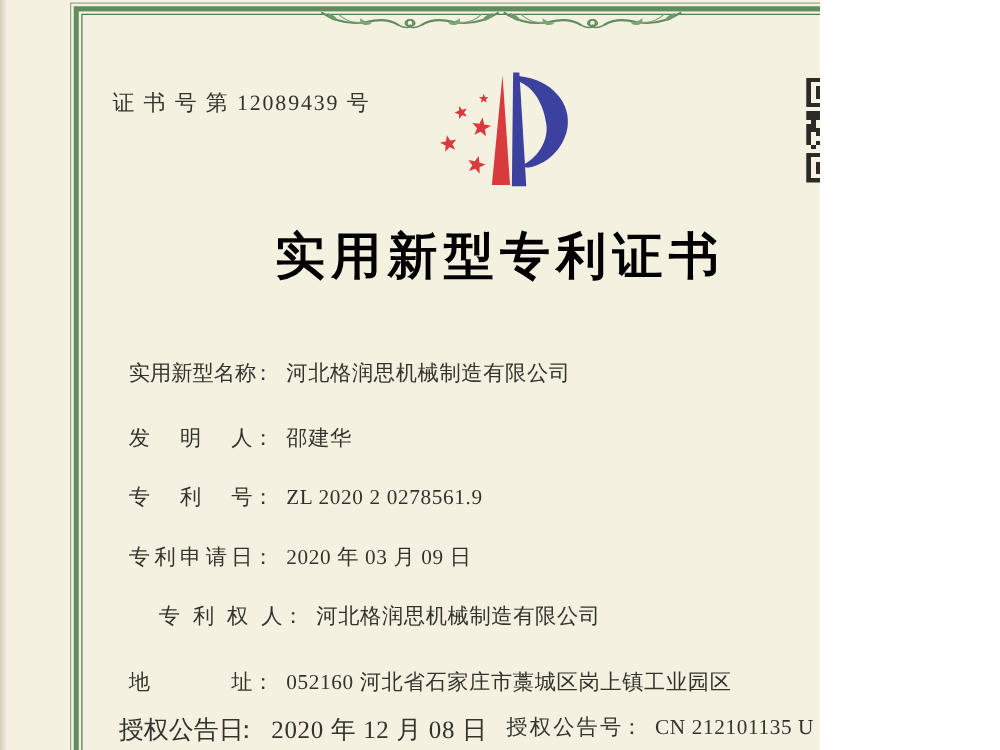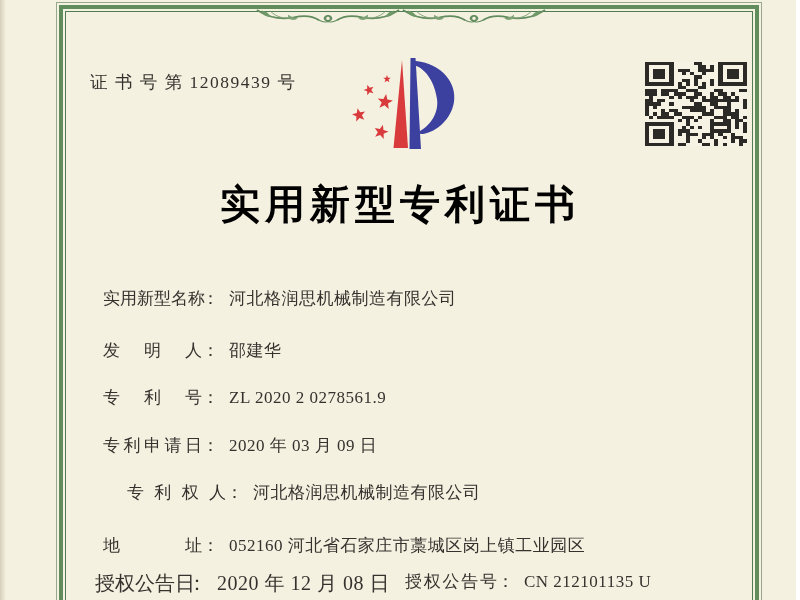--- a/index.html
+++ b/index.html
@@ -1,18 +1,18 @@
 <!DOCTYPE html>
 <html><head>
 <meta charset="utf-8">
 <style>
   html,body{margin:0;padding:0;}
   body{font-family:"Liberation Serif","DejaVu Serif",serif;}
   #page{
-    position:relative;width:796px;height:600px;overflow:hidden;
+    position:relative;width:656px;height:600px;overflow:hidden;
     background:#f5f1e1;
   }
   #page-edge{
     position:absolute;left:0;top:0;width:6px;height:600px;
     background:linear-gradient(90deg,rgba(176,165,140,.45),rgba(176,165,140,0));
   }
   #frame{
     position:absolute;left:59px;top:5px;width:692px;height:650px;
     border:4px solid #618c5b;
     box-shadow:

